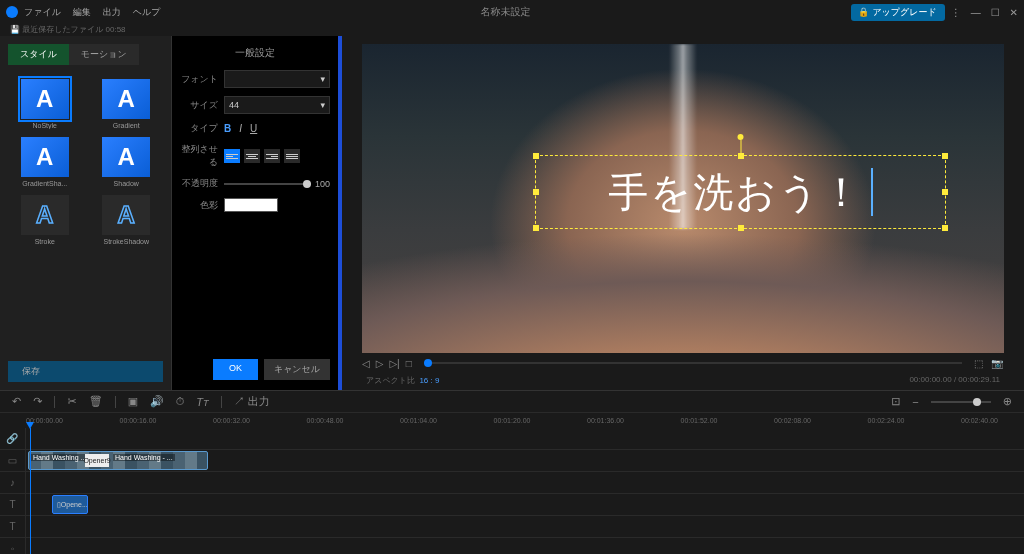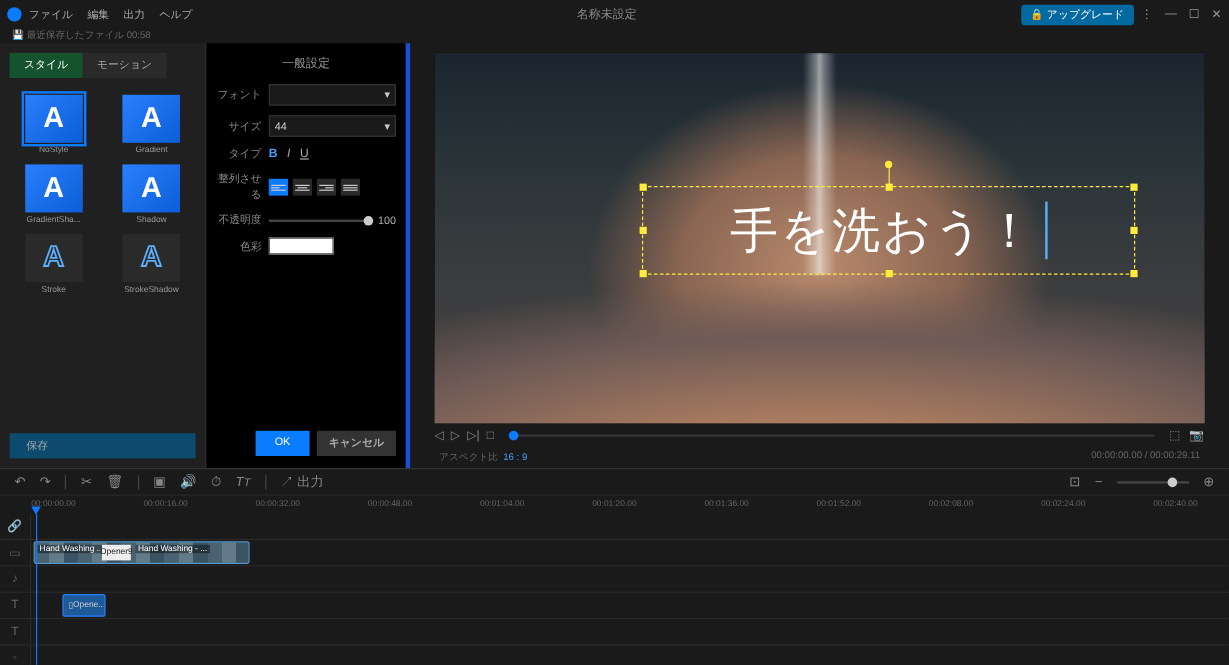--- a/index.html
+++ b/index.html
@@ -40,21 +40,21 @@
 .type-icons span { cursor: pointer; }
 .align-icons { display: flex; gap: 4px; }
 .align-btn { width: 16px; height: 14px; background: #2a2a2a; display: flex; flex-direction: column; justify-content: center; gap: 1px; padding: 2px; }
 .align-btn div { height: 1px; background: #ccc; }
 .slider-row { display: flex; align-items: center; gap: 4px; }
 .slider { flex: 1; height: 2px; background: #444; position: relative; }
 .slider::after { content: ''; position: absolute; right: 0; top: -3px; width: 8px; height: 8px; border-radius: 50%; background: #ccc; }
 .color-swatch { width: 54px; height: 14px; background: #fff; border: 1px solid #555; }
 .mid-bottom { margin-top: auto; display: flex; gap: 6px; justify-content: flex-end; }
 .ok-btn { background: #0a7cff; color: #fff; padding: 4px 16px; font-size: 9px; }
-.cancel-btn { background: #333; padding: 4px 10px; font-size: 9px; font-weight: bold; }
+.cancel-btn { background: #333; padding: 4px 10px; font-size: 9px; }
 
 .preview-panel { flex: 1; background: #1a1a1a; padding: 8px 20px 4px; display: flex; flex-direction: column; }
 .preview-video { flex: 1; background: #000; position: relative; overflow: hidden; }
 .video-bg { position: absolute; inset: 0; background:
   radial-gradient(ellipse 140% 90% at 50% 120%, #c69a7a 0%, #a87a5f 24%, #6e5a56 48%, transparent 65%),
   radial-gradient(ellipse 30% 50% at 50% 58%, #b88a6c 0%, #8a6552 60%, transparent 100%),
   linear-gradient(180deg, #1a2530 0%, #2a3438 30%, #3a3c3e 60%, #4a4442 100%);
 }
 .water { position: absolute; left: 50%; top: 0; width: 28px; height: 60%; transform: translateX(-50%);
   background: linear-gradient(90deg, transparent 0%, rgba(255,255,255,0.4) 40%, rgba(255,255,255,0.6) 50%, rgba(255,255,255,0.4) 60%, transparent 100%);

